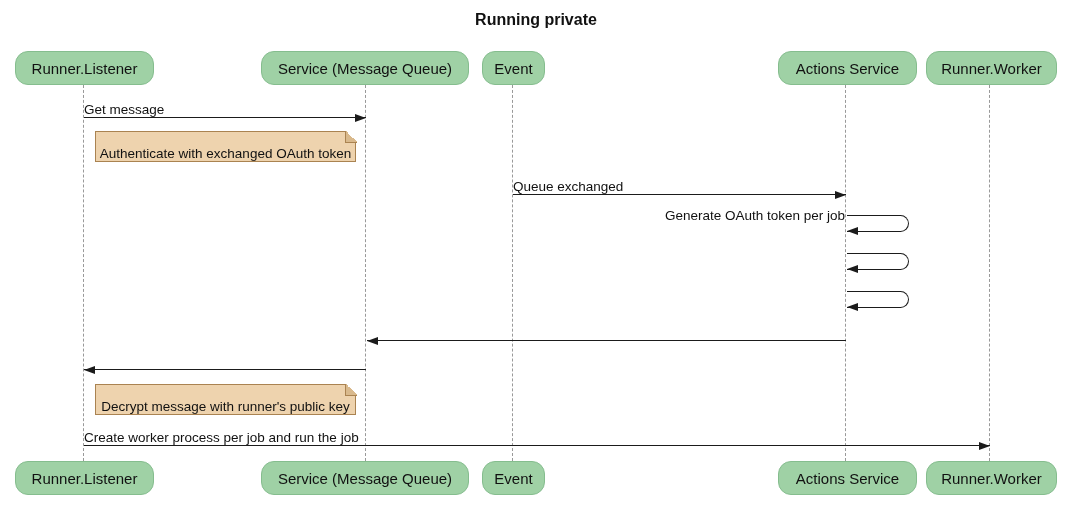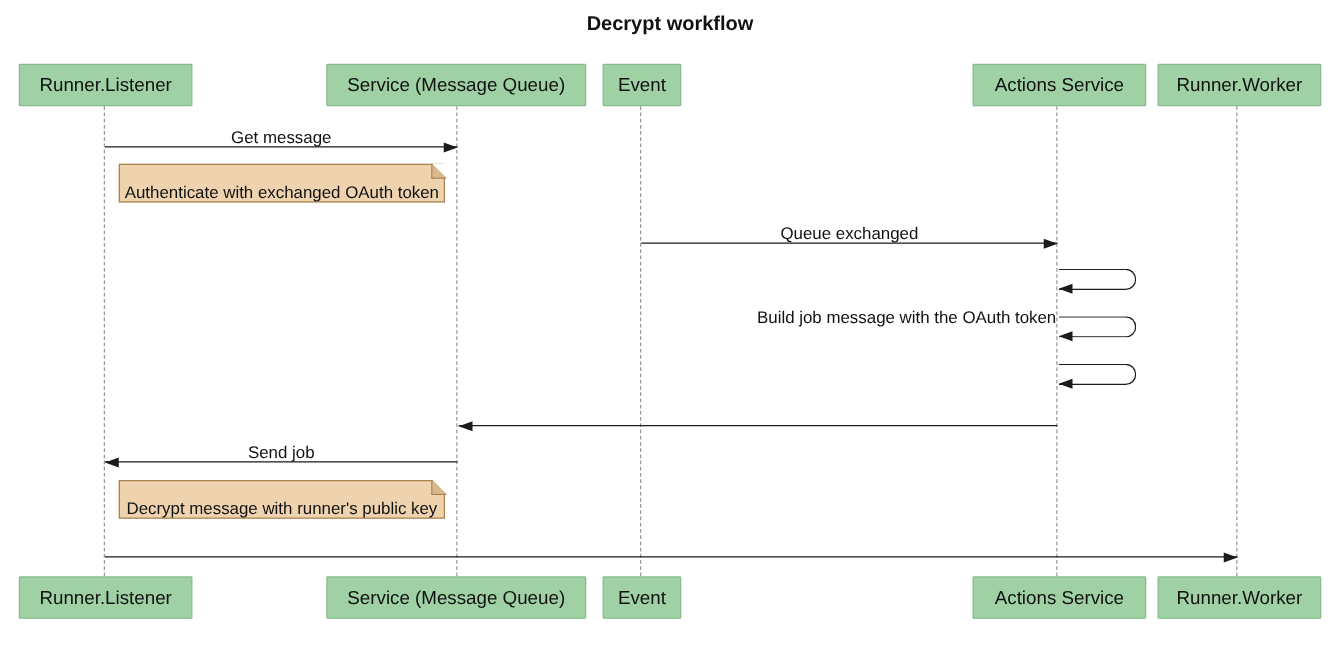--- a/index.html
+++ b/index.html
@@ -24,27 +24,27 @@
     font-size:16px;font-weight:bold;
   }
   .lifeline{
     position:absolute;top:85px;height:376px;width:0;
     border-left:1.5px dashed var(--lifeline);
   }
   .actor{
     position:absolute;height:34px;box-sizing:border-box;
     background:var(--participant-fill);
     border:1px solid var(--participant-border);
-    border-radius:1px;
+    border-radius:13px;
     display:flex;align-items:center;justify-content:center;
     font-size:15px;white-space:nowrap;
   }
   .msg-label{
     position:absolute;height:17px;line-height:17px;font-size:13.5px;
-    text-align:center;white-space:nowrap;
+    white-space:nowrap;
   }
   .msg-label.right-align{text-align:right;}
   .msg-line{position:absolute;height:0;border-top:1.5px solid var(--arrow);}
   .arrowhead{position:absolute;width:0;height:0;
     border-top:4.5px solid transparent;border-bottom:4.5px solid transparent;}
   .arrowhead.to-right{border-left:11px solid var(--arrow);}
   .arrowhead.to-left{border-right:11px solid var(--arrow);}
   .self-loop{
     position:absolute;width:62px;height:17px;box-sizing:border-box;
     border:1.5px solid var(--arrow);border-left:none;
@@ -63,21 +63,21 @@
     border-bottom:1px solid var(--note-border);
     border-left:1px solid var(--note-border);
     box-sizing:border-box;
   }
 </style>
 </head>
 <body>
 
 <div class="diagram">
 
-  <div class="title">Decrypt workflow</div>
+  <div class="title">Running private</div>
 
   <div class="lifeline" style="left:83px"></div>
   <div class="lifeline" style="left:365px"></div>
   <div class="lifeline" style="left:512px"></div>
   <div class="lifeline" style="left:845px"></div>
   <div class="lifeline" style="left:989px"></div>
 
   <div class="actor" style="left:15px;top:51px;width:139px">
       <span>Runner.Listener</span>
     </div>
@@ -116,38 +116,38 @@
 
   <div class="note" style="left:95px;top:131px">
     <span>Authenticate with exchanged OAuth token</span>
     <span class="note-fold"></span>
   </div>
 
   <div class="msg-label" style="left:513px;top:178px;width:333px">Queue exchanged</div>
   <div class="msg-line" style="left:513px;top:194px;width:333px"></div>
   <div class="arrowhead to-right" style="left:835px;top:190.5px"></div>
 
+  <div class="msg-label right-align" style="left:445px;top:207px;width:400px">Generate OAuth token per job</div>
   <div class="self-loop" style="left:847px;top:215px"></div>
   <div class="arrowhead to-left" style="left:847px;top:226.5px"></div>
 
-  <div class="msg-label right-align" style="left:445px;top:245px;width:400px">Build job message with the OAuth token</div>
   <div class="self-loop" style="left:847px;top:253px"></div>
   <div class="arrowhead to-left" style="left:847px;top:264.5px"></div>
 
   <div class="self-loop" style="left:847px;top:291px"></div>
   <div class="arrowhead to-left" style="left:847px;top:302.5px"></div>
 
   <div class="msg-line" style="left:367px;top:340px;width:479px"></div>
   <div class="arrowhead to-left" style="left:367px;top:336.5px"></div>
 
-  <div class="msg-label" style="left:84px;top:353px;width:282px">Send job</div>
   <div class="msg-line" style="left:84px;top:369px;width:282px"></div>
   <div class="arrowhead to-left" style="left:84px;top:365.5px"></div>
 
   <div class="note" style="left:95px;top:384px">
     <span>Decrypt message with runner's public key</span>
     <span class="note-fold"></span>
   </div>
 
+  <div class="msg-label" style="left:84px;top:429px;width:906px">Create worker process per job and run the job</div>
   <div class="msg-line" style="left:84px;top:445px;width:906px"></div>
   <div class="arrowhead to-right" style="left:979px;top:441.5px"></div>
 
 </div>
 
 </body></html>

